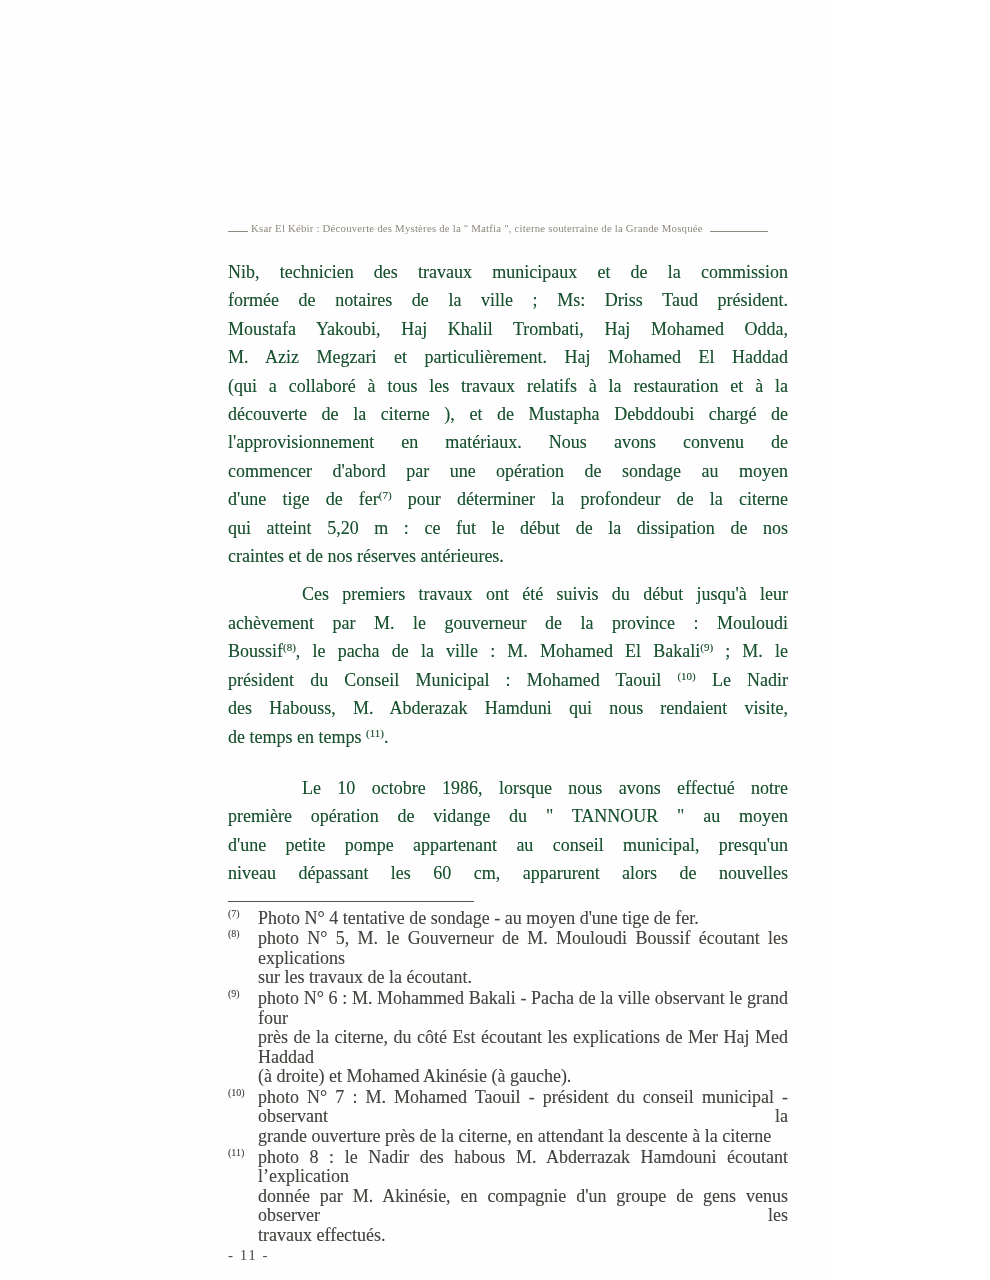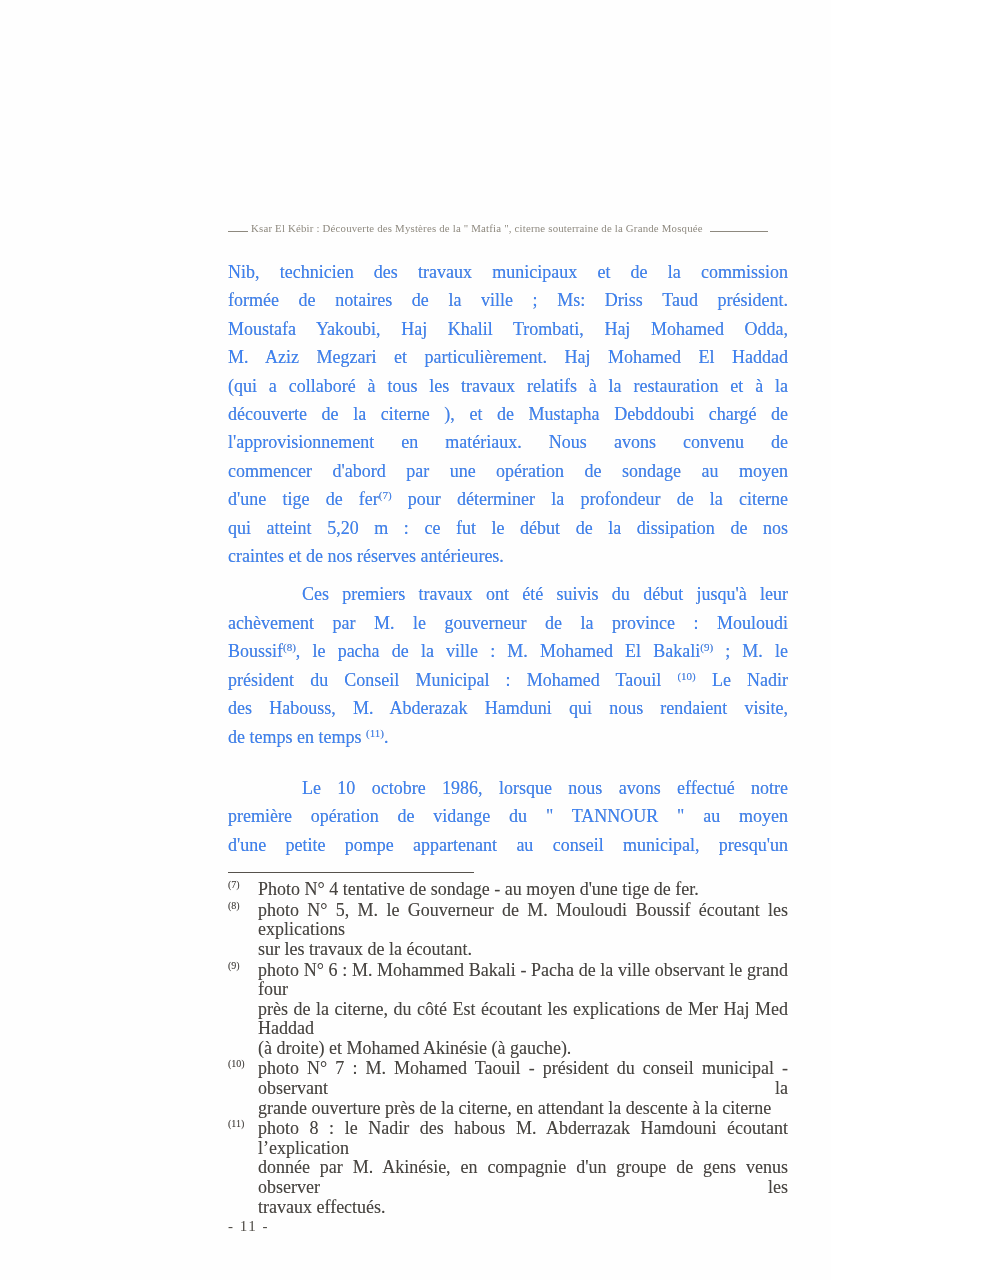--- a/index.html
+++ b/index.html
@@ -29,21 +29,21 @@
   .hrule.left  { width:20px; }
   .hrule.right { width:58px; margin-left:4px; }
   .htext { padding:0 3px; }
   
   .body { margin-top:24px; }
   .para { margin:0; }
   .para + .para { margin-top:10px; }
   .para.sp { margin-top:23px; }
   .bline {
     font-size:18px; line-height:28.4px;
-    color:#3b82f6;
+    color:#14532d;
     text-align:justify; text-align-last:justify;
     text-shadow:0 0 0.5px rgba(64,60,54,0.45);
   }
   .bline.last { text-align-last:auto; }
   .para.indent-first .bline.first { text-indent:74px; }
   sup.bsup {
     font-size:11px; line-height:0;
     vertical-align:6px; letter-spacing:0;
   }
   
@@ -107,20 +107,21 @@
           <div class="bline">achèvement par  M. le gouverneur de la province : Mouloudi</div>
           <div class="bline">Boussif<sup class="bsup">(8)</sup>, le pacha de la ville : M. Mohamed El Bakali<sup class="bsup">(9)</sup> ; M. le</div>
           <div class="bline">président du Conseil Municipal :  Mohamed Taouil <sup class="bsup">(10)</sup> Le Nadir</div>
           <div class="bline">des Habouss, M. Abderazak Hamduni  qui  nous rendaient visite,</div>
           <div class="bline last">de temps en temps <sup class="bsup">(11)</sup>.</div>
         </div>
         <div class="para indent-first sp">
           <div class="bline first">Le 10 octobre 1986, lorsque nous avons effectué notre</div>
           <div class="bline">première opération de vidange du " TANNOUR "  au moyen</div>
           <div class="bline">d'une petite pompe appartenant au conseil municipal, presqu'un</div>
+          <div class="bline">niveau dépassant les 60 cm, apparurent alors de nouvelles</div>
         </div>
       </div>
 
     <div class="fn-rule"></div>
 
     <div class="footnotes" id="fns">
         <div class="fn">
           <span class="fn-marker">(7)</span>
           <div class="fn-text">
             <div class="fn-line last">Photo N° 4 tentative de sondage - au moyen d'une tige de fer.</div>

